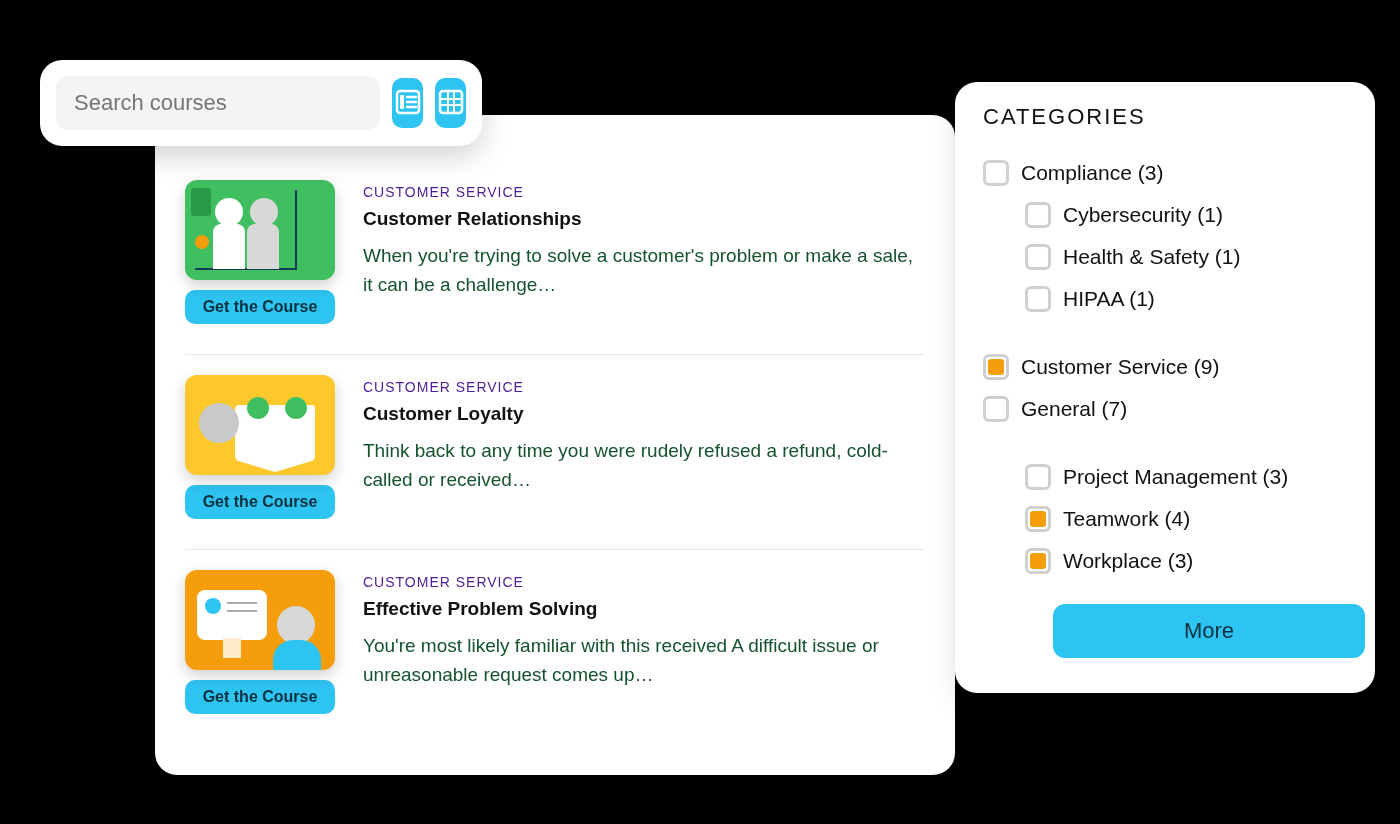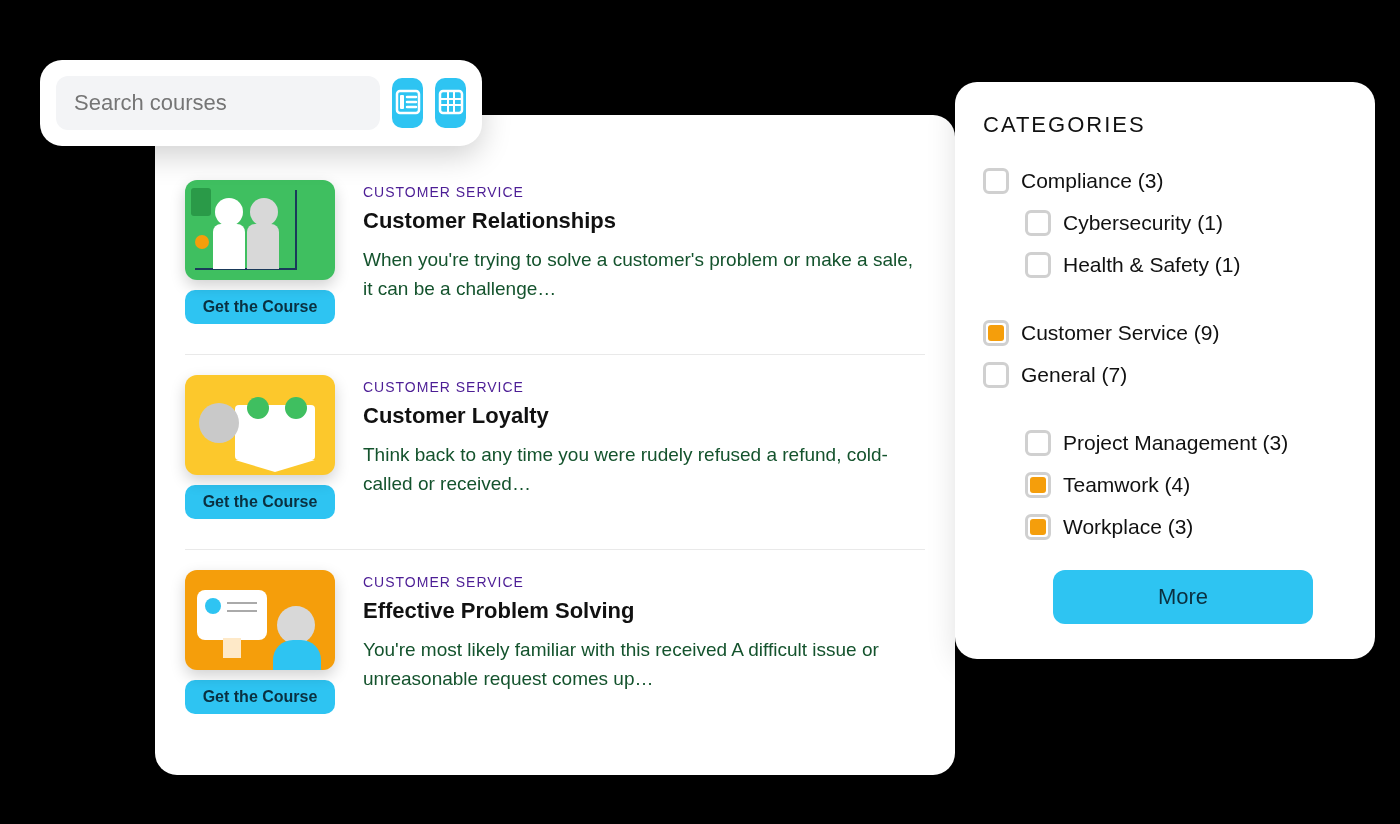--- a/index.html
+++ b/index.html
@@ -92,41 +92,41 @@
   }
   .info-col { flex: 1; padding-top: 4px; }
   .category-tag {
     font-size: 14px;
     letter-spacing: 1px;
     color: #4c1d95;
     text-transform: uppercase;
     margin-bottom: 8px;
   }
   .course-title {
-    font-size: 22px;
+    font-size: 19px;
     font-weight: 800;
     color: #111;
     margin-bottom: 12px;
   }
   .course-desc {
     font-size: 19px;
     color: #14532d;
     line-height: 1.5;
   }
 
   
   .cat-panel {
     position: absolute;
     left: 955px;
     top: 82px;
     width: 420px;
     background: #fff;
     border-radius: 22px;
     box-shadow: 0 8px 30px rgba(0,0,0,0.12);
-    padding: 30px 28px 35px 28px;
+    padding: 22px 28px 35px 28px;
   }
   .cat-title {
     font-size: 22px;
     letter-spacing: 2px;
     font-weight: 500;
     color: #111;
     margin-bottom: 30px;
   }
   .cat-list { display: flex; flex-direction: column; gap: 16px; text-align: right; }
   .cat-item {
@@ -151,21 +151,21 @@
   .checkbox.checked .inner {
     width: 16px;
     height: 16px;
     background: #f59e0b;
     border-radius: 3px;
   }
   .cat-spacer { height: 10px; }
   .more-btn {
     margin-top: 30px;
     margin-left: 70px;
-    width: 260px;
+    width: 312px;
     background: #2ec4f2;
     border: none;
     border-radius: 12px;
     padding: 14px 0;
     font-size: 22px;
     font-weight: 500;
     color: #0a3040;
     cursor: pointer;
   }
 
@@ -285,20 +285,26 @@
           <div class="inner"></div>
         </div>
         <span>Cybersecurity (1)</span>
       </div>
       <div class="cat-item child">
         <div class="checkbox">
           <div class="inner"></div>
         </div>
         <span>Health &amp; Safety (1)</span>
       </div>
+      <div class="cat-item child">
+        <div class="checkbox">
+          <div class="inner"></div>
+        </div>
+        <span>HIPAA (1)</span>
+      </div>
       <div class="cat-spacer"></div>
       <div class="cat-item">
         <div class="checkbox checked">
           <div class="inner"></div>
         </div>
         <span>Customer Service (9)</span>
       </div>
       <div class="cat-item">
         <div class="checkbox">
           <div class="inner"></div>

